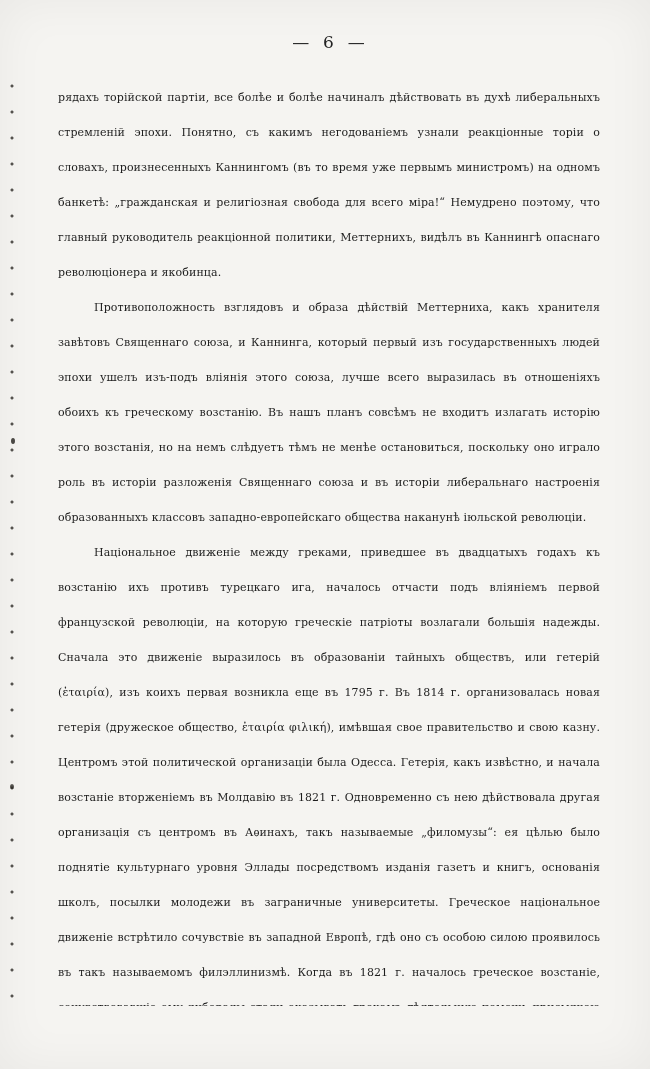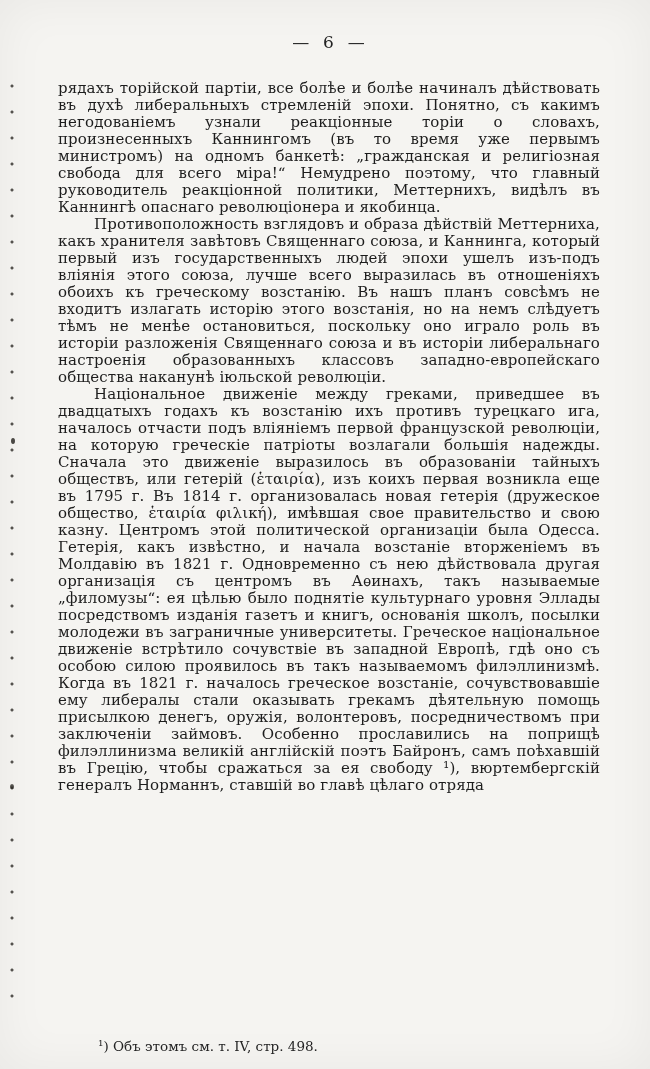--- a/index.html
+++ b/index.html
@@ -60,22 +60,22 @@
     letter-spacing: 1px;
     margin: 4px 0 28px 0;
     color: #222;
   }
   .body-text {
     max-height: 926px;
     overflow: hidden;
   }
   .body-text p {
     margin: 0;
-    font-size: 15px;
-    line-height: 17px;
+    font-size: 11px;
+    line-height: 35px;
     text-align: justify;
     letter-spacing: 0.1px;
   }
   .body-text p.indent {
     text-indent: 36px;
   }
   .footnote {
     position: absolute;
     left: 98px;
     bottom: 14px;
@@ -92,15 +92,14 @@
   <div class="speckles"></div>
 
   <div class="page-number">—  6  —</div>
 
   <div class="body-text">
     <p class="para">рядахъ торійской партіи, все болѣе и болѣе начиналъ дѣйствовать въ духѣ либеральныхъ стремленій эпохи. Понятно, съ какимъ негодованіемъ узнали реакціонные торіи о словахъ, произнесенныхъ Каннингомъ (въ то время уже первымъ министромъ) на одномъ банкетѣ: „гражданская и религіозная свобода для всего міра!“ Немудрено поэтому, что главный руководитель реакціонной политики, Меттернихъ, видѣлъ въ Каннингѣ опаснаго революціонера и якобинца.</p>
     <p class="para indent">Противоположность взглядовъ и образа дѣйствій Меттерниха, какъ хранителя завѣтовъ Священнаго союза, и Каннинга, который первый изъ государственныхъ людей эпохи ушелъ изъ-подъ вліянія этого союза, лучше всего выразилась въ отношеніяхъ обоихъ къ греческому возстанію. Въ нашъ планъ совсѣмъ не входитъ излагать исторію этого возстанія, но на немъ слѣдуетъ тѣмъ не менѣе остановиться, поскольку оно играло роль въ исторіи разложенія Священнаго союза и въ исторіи либеральнаго настроенія образованныхъ классовъ западно-европейскаго общества наканунѣ іюльской революціи.</p>
     <p class="para indent">Національное движеніе между греками, приведшее въ двадцатыхъ годахъ къ возстанію ихъ противъ турецкаго ига, началось отчасти подъ вліяніемъ первой французской революціи, на которую греческіе патріоты возлагали большія надежды. Сначала это движеніе выразилось въ образованіи тайныхъ обществъ, или гетерій (ἑταιρία), изъ коихъ первая возникла еще въ 1795 г. Въ 1814 г. организовалась новая гетерія (дружеское общество, ἑταιρία φιλική), имѣвшая свое правительство и свою казну. Центромъ этой политической организаціи была Одесса. Гетерія, какъ извѣстно, и начала возстаніе вторженіемъ въ Молдавію въ 1821 г. Одновременно съ нею дѣйствовала другая организація съ центромъ въ Аѳинахъ, такъ называемые „филомузы“: ея цѣлью было поднятіе культурнаго уровня Эллады посредствомъ изданія газетъ и книгъ, основанія школъ, посылки молодежи въ заграничные университеты. Греческое національное движеніе встрѣтило сочувствіе въ западной Европѣ, гдѣ оно съ особою силою проявилось въ такъ называемомъ филэллинизмѣ. Когда въ 1821 г. началось греческое возстаніе, сочувствовавшіе ему либералы стали оказывать грекамъ дѣятельную помощь присылкою денегъ, оружія, волонтеровъ, посредничествомъ при заключеніи займовъ. Особенно прославились на поприщѣ филэллинизма великій англійскій поэтъ Байронъ, самъ поѣхавшій въ Грецію, чтобы сражаться за ея свободу ¹), вюртембергскій генералъ Норманнъ, ставшій во главѣ цѣлаго отряда</p>
   </div>
 
-  <div class="footnote">¹) Объ этомъ см. т. IV, стр. 498.</div>
 
 </div>
 
 </body></html>

